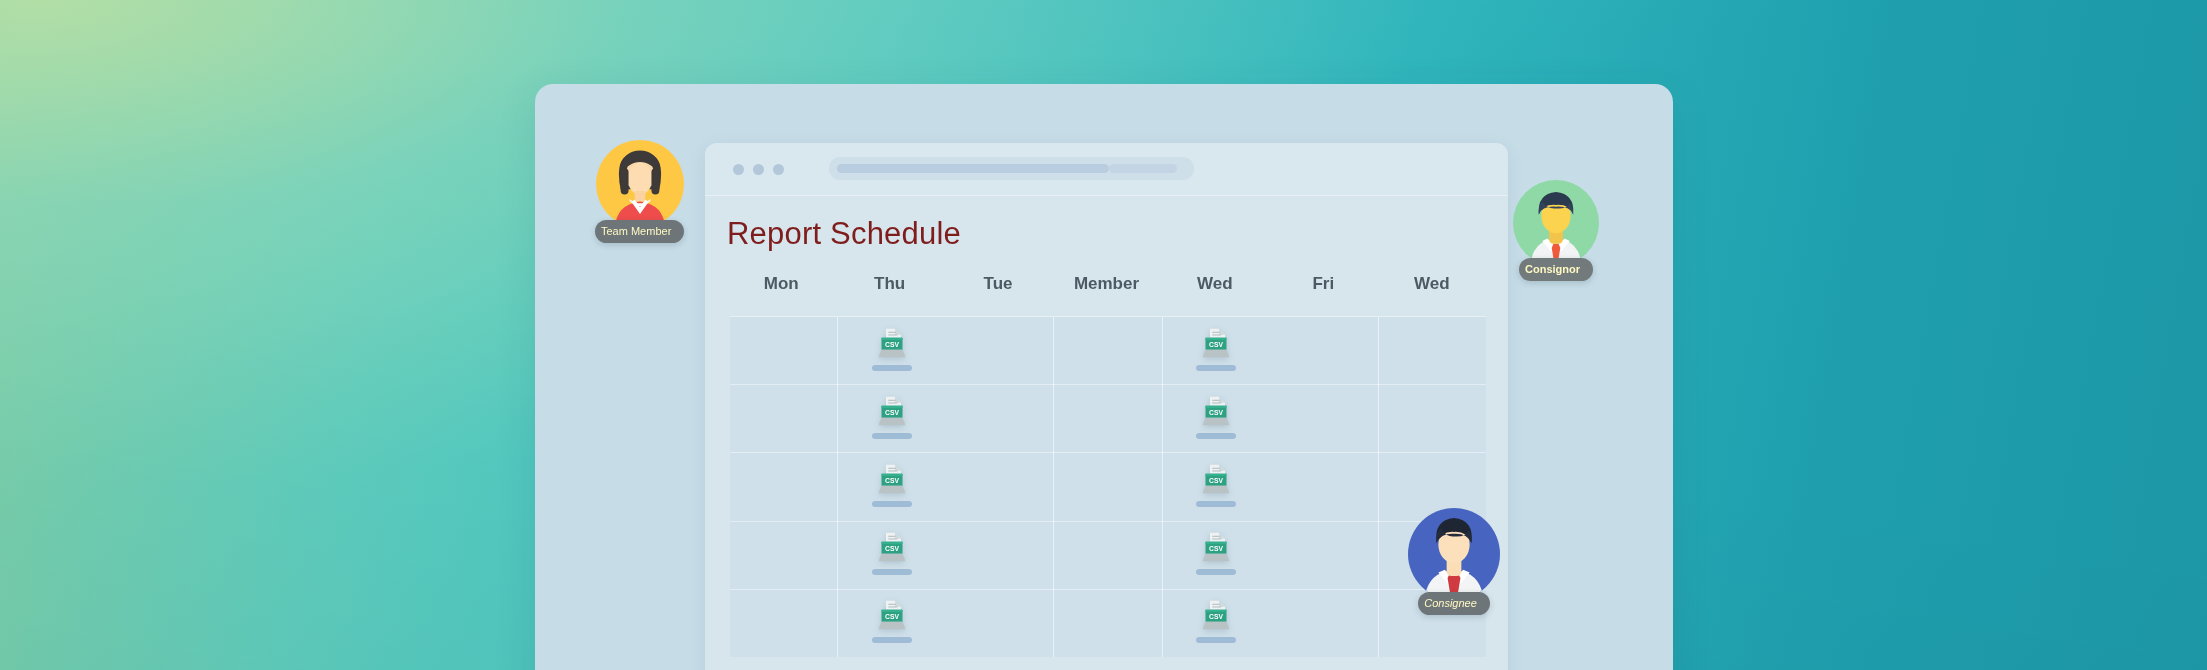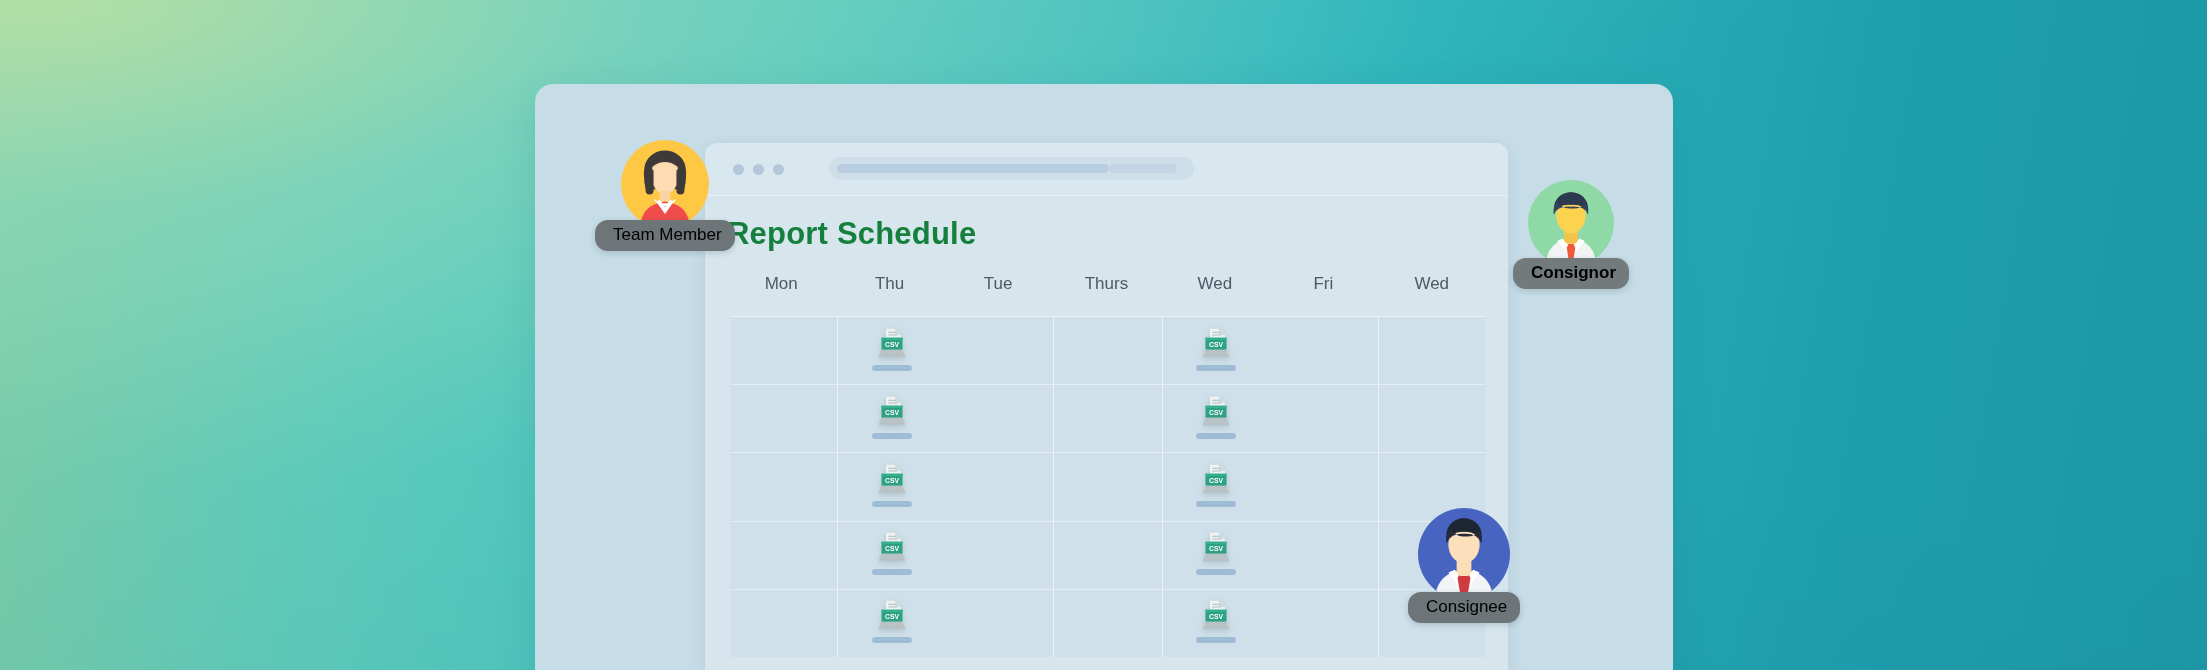--- a/index.html
+++ b/index.html
@@ -107,36 +107,36 @@
     position: relative;
     background: #d7e6ed;
     height: 588px;
   }
 
   #page-title {
     position: absolute;
     left: 22px;
     top: 20px;
     font-size: 31px;
-    color: #15803d;
+    color: #7f1d1d;
     letter-spacing: 0.2px;
-    font-weight: bold;
   }
 
   
   #calendar {
     position: absolute;
     left: 0;
     top: 78px;
     width: 803px;
   }
   #day-header {
     display: flex;
     padding: 0 22px;
     height: 30px;
+    font-weight: bold;
   }
   .day-label {
     flex: 1;
     text-align: center;
     font-size: 17px;
     color: #4c5a64;
   }
   #grid {
     position: relative;
     margin: 12px 22px 0 25px;
@@ -201,37 +201,37 @@
     align-items: center;
   }
   .avatar-circle {
     border-radius: 50%;
     overflow: hidden;
     position: relative;
   }
   .avatar-chip {
     margin-top: -8px;
     background: #6e7578;
-    color: #000000;
-    font-size: 17px;
-    padding: 5px 13px 6px 18px;
+    color: #fef9c3;
+    font-size: 11px;
+    padding: 5px 13px 6px 6px;
     border-radius: 13px;
     white-space: nowrap;
     box-shadow: 0 2px 6px rgba(20,50,60,0.18);
     position: relative;
     z-index: 3;
   }
 
   #avatar-team-member { left: 595px; top: 140px; }
   #avatar-team-member .avatar-circle { width: 88px; height: 88px; background: #ffc844; }
 
   #avatar-consignor { left: 1513px; top: 180px; }
   #avatar-consignor .avatar-circle { width: 86px; height: 86px; background: #8ed9a5; }
 
-  #avatar-consignee { left: 1408px; top: 508px; }
+  #avatar-consignee { left: 1408px; top: 508px; font-style: italic; }
   #avatar-consignee .avatar-circle { width: 92px; height: 92px; background: #4765c0; }
 
   #avatar-consignor .avatar-chip { background: #737a7c; font-weight: bold; }
   #avatar-consignee .avatar-chip { background: #6e7578; }
 </style>
 </head>
 <body>
 
 <div id="bg"></div>
 <div id="bg-sheen"></div>
@@ -254,21 +254,21 @@
 
   <div id="browser-body">
 
     <div id="page-title">Report Schedule</div>
 
     <div id="calendar">
       <div id="day-header">
           <div class="day-label">Mon</div>
           <div class="day-label">Thu</div>
           <div class="day-label">Tue</div>
-          <div class="day-label">Thurs</div>
+          <div class="day-label">Member</div>
           <div class="day-label">Wed</div>
           <div class="day-label">Fri</div>
           <div class="day-label">Wed</div>
         </div>
       <div id="grid">
         <div id="grid-cols">
             <div class="grid-col divided"></div>
             <div class="grid-col"></div>
             <div class="grid-col divided"></div>
             <div class="grid-col divided"></div>

